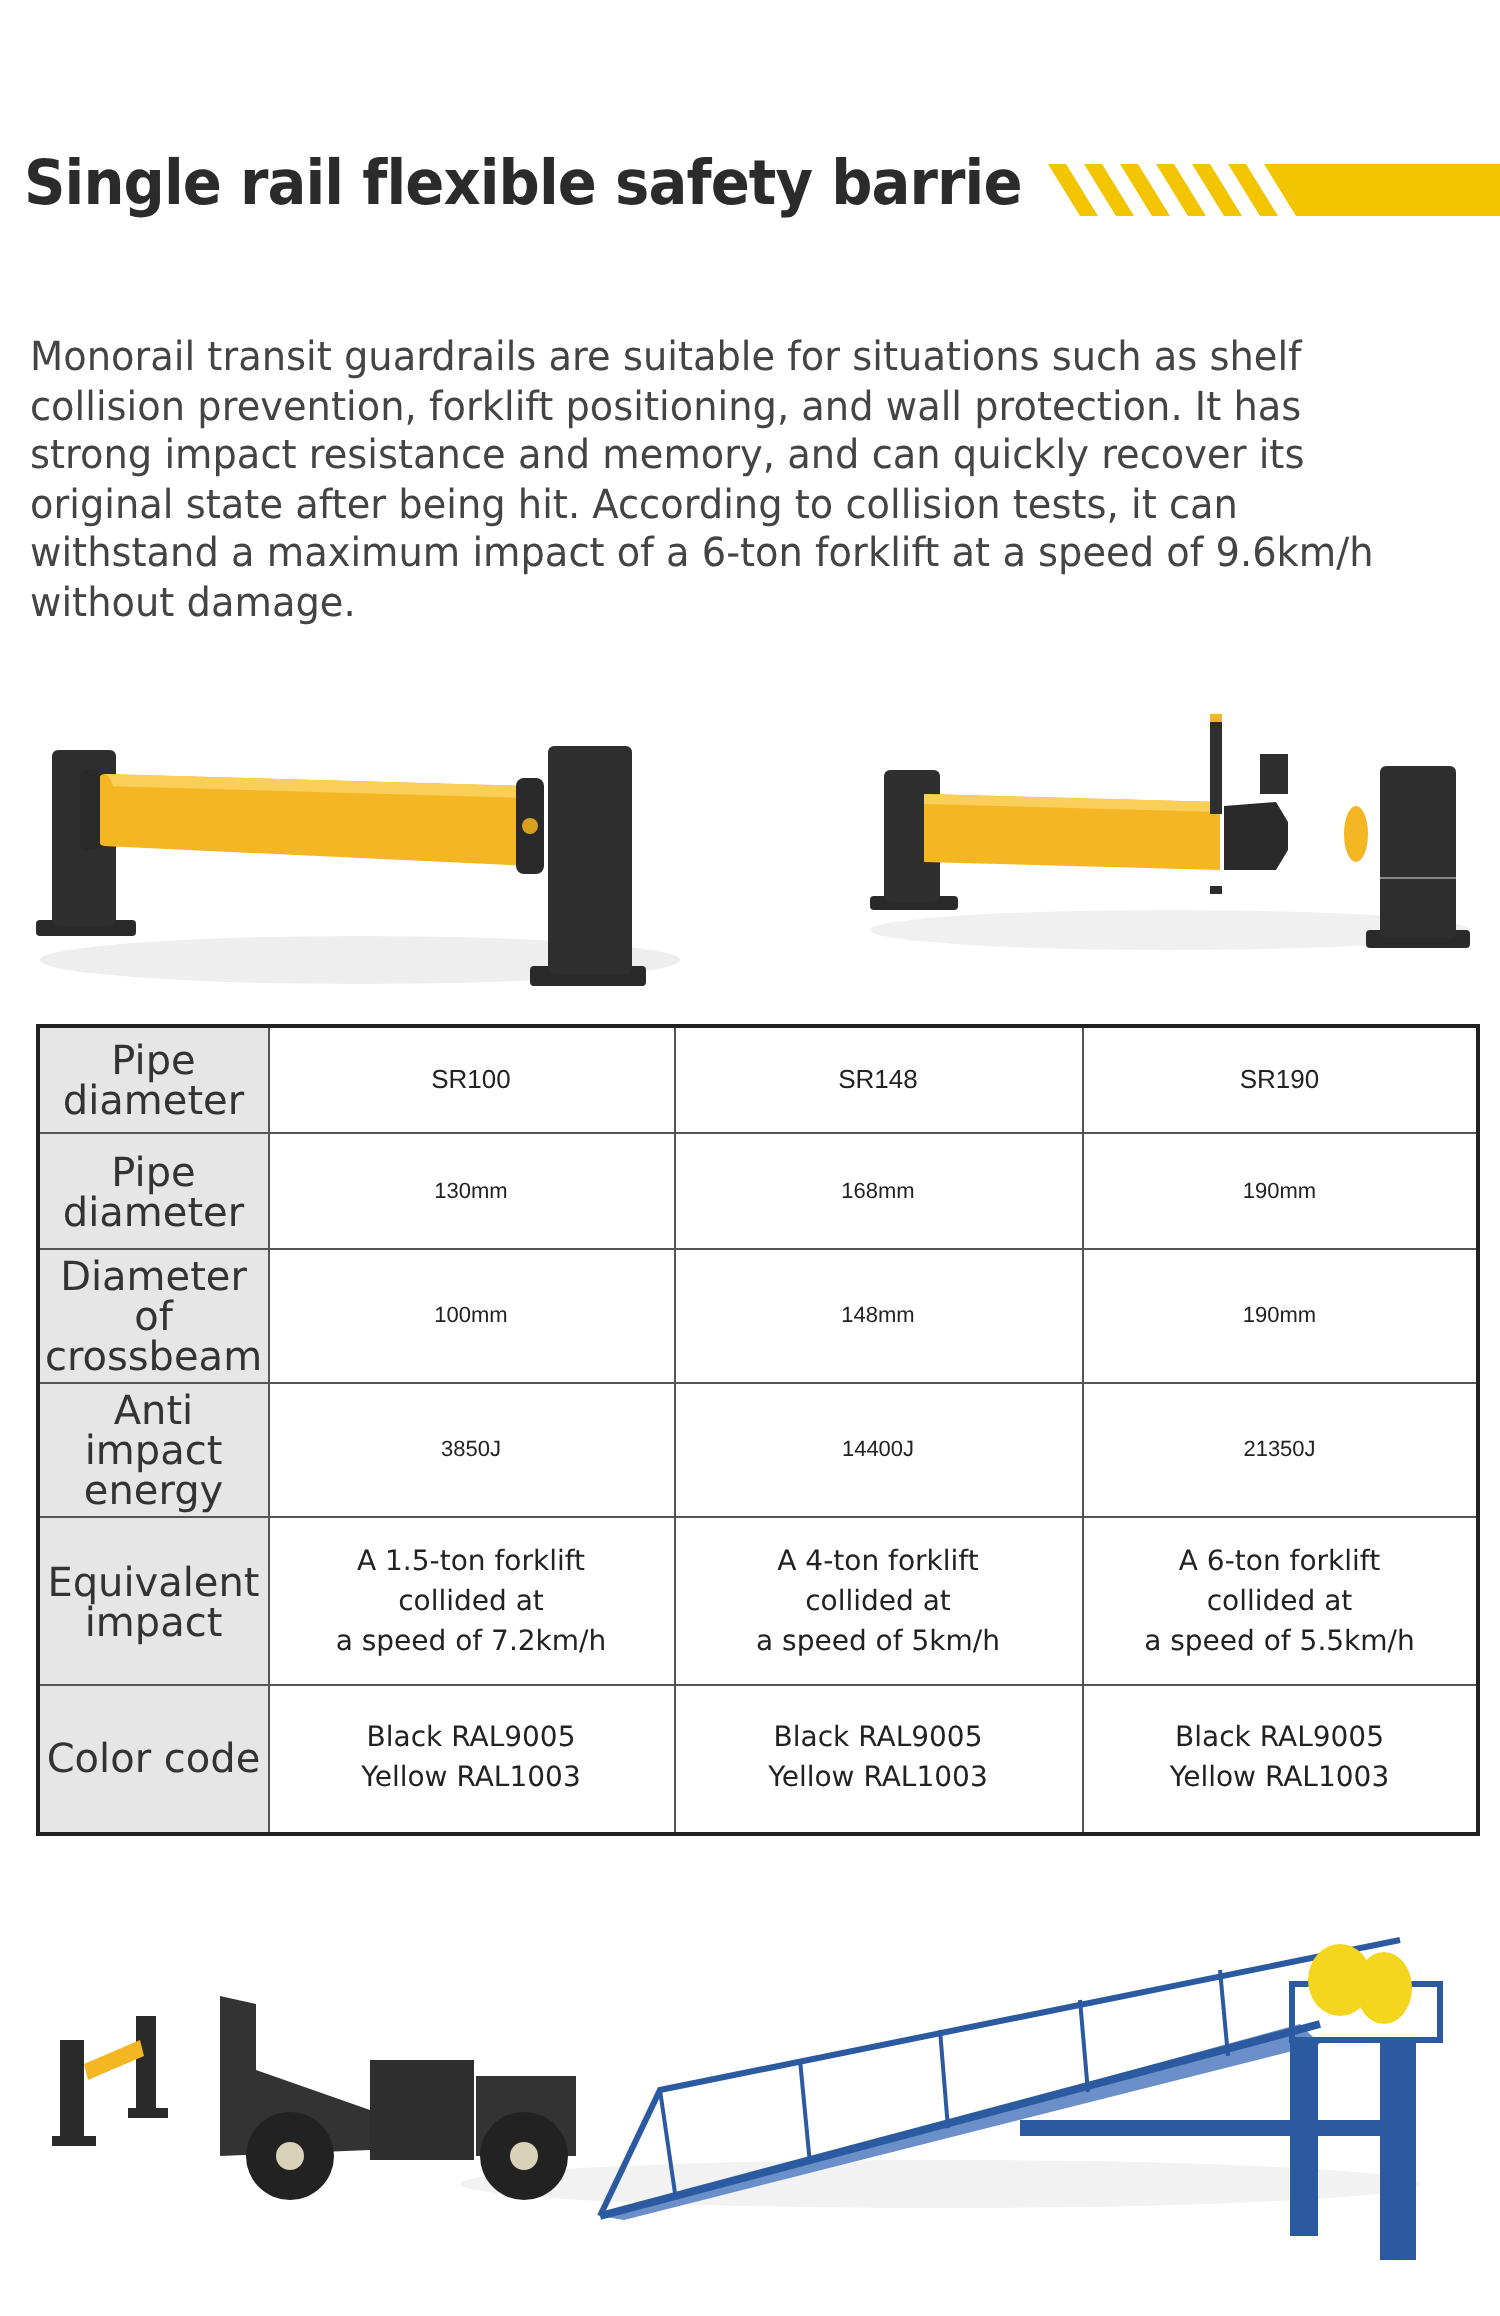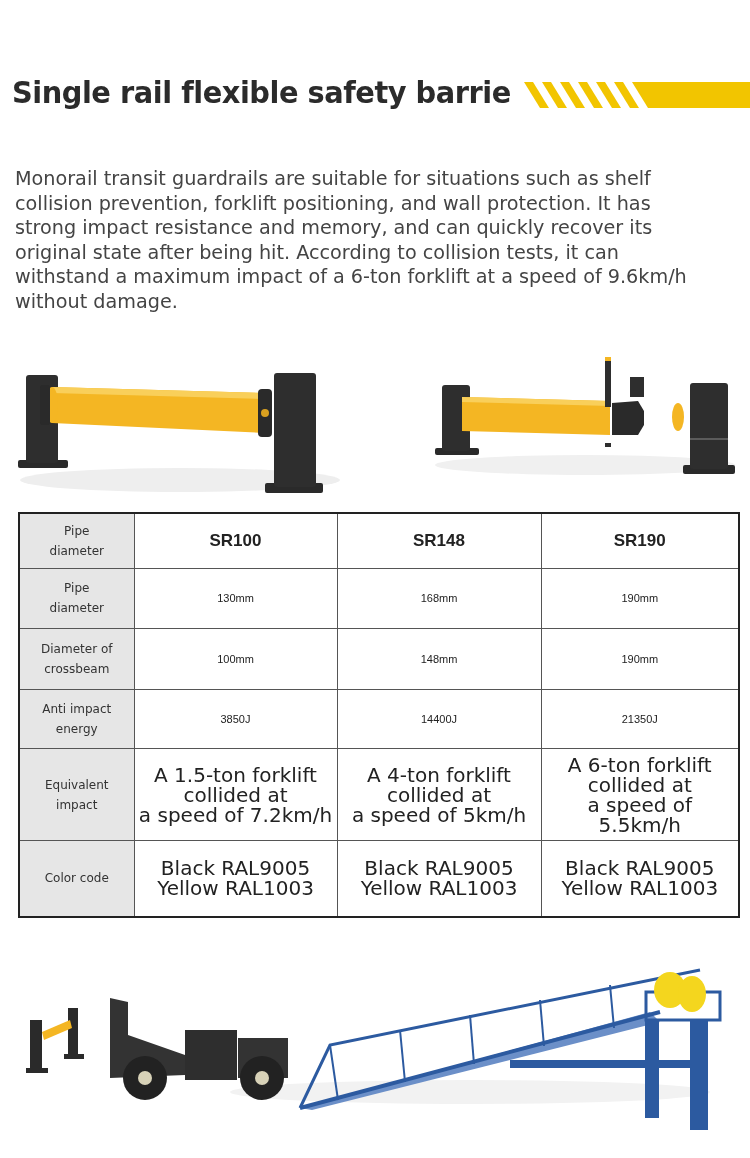--- a/index.html
+++ b/index.html
@@ -2,23 +2,23 @@
 <html><head>
 <meta charset="utf-8">
 <style>
   html, body { margin: 0; padding: 0; background: #ffffff; }
   body { width: 750px; height: 1158px; position: relative; overflow: hidden; font-family: "DejaVu Sans", sans-serif; color: #333; }
   .title { position: absolute; left: 12px; top: 74px; font-family: "DejaVu Sans", sans-serif; font-weight: bold; font-size: 31px; letter-spacing: -0.5px; color: #2b2b2b; white-space: nowrap; transform: scaleX(0.93); transform-origin: left center; }
   .stripes { position: absolute; left: 524px; top: 82px; width: 226px; height: 26px; }
   .intro { position: absolute; left: 15px; top: 166px; width: 720px; font-size: 20px; line-height: 24.5px; color: #444; transform: scaleX(0.96); transform-origin: left top; }
   .illus { position: absolute; }
   table.spec { position: absolute; left: 18px; top: 512px; width: 720px; height: 406px; border-collapse: collapse; border: 2px solid #222; table-layout: fixed; }
-  table.spec td { border: 1px solid #555; text-align: center; vertical-align: middle; font-size: 20px; line-height: 20px; color: #222; padding: 0 2px; }
-  table.spec td.lab { background: #e6e6e6; color: #333; font-size: 12px; line-height: 20px; }
-  table.spec td.hd { font-weight: bold; font-family: "Liberation Sans", sans-serif; font-size: 17px; }
+  table.spec td { border: 1px solid #555; text-align: center; vertical-align: middle; font-size: 14px; line-height: 20px; color: #222; padding: 0 2px; }
+  table.spec td.lab { background: #e6e6e6; color: #333; font-size: 20px; line-height: 20px; }
+  table.spec td.hd { font-weight: normal; font-family: "Liberation Sans", sans-serif; font-size: 13px; }
   table.spec td.num { font-family: "Liberation Sans", sans-serif; font-size: 11px; }
   .cell-line { display: block; }
 </style>
 </head>
 <body>
 
 <div class="title">Single rail flexible safety barrie</div>
 
 <svg class="stripes" viewBox="0 0 226 26">
   <g fill="#f2c500">

